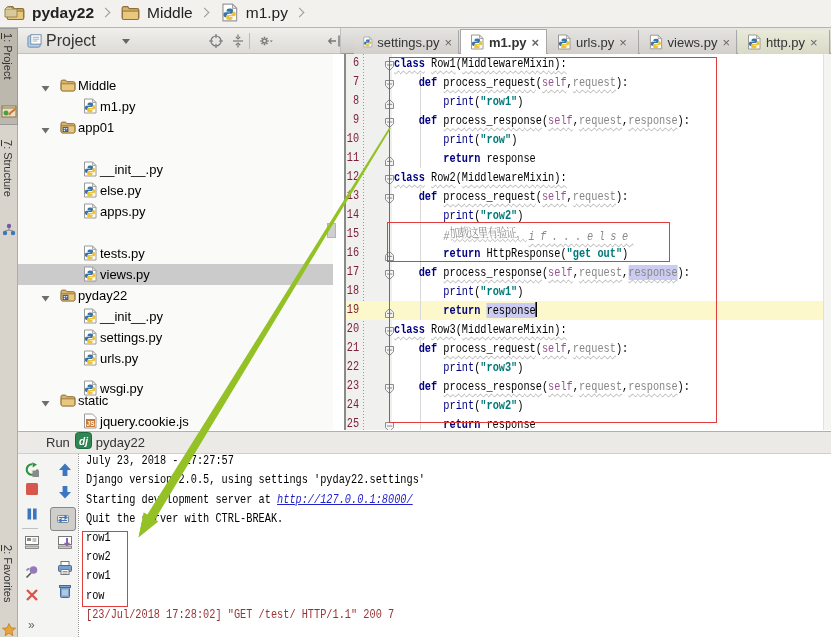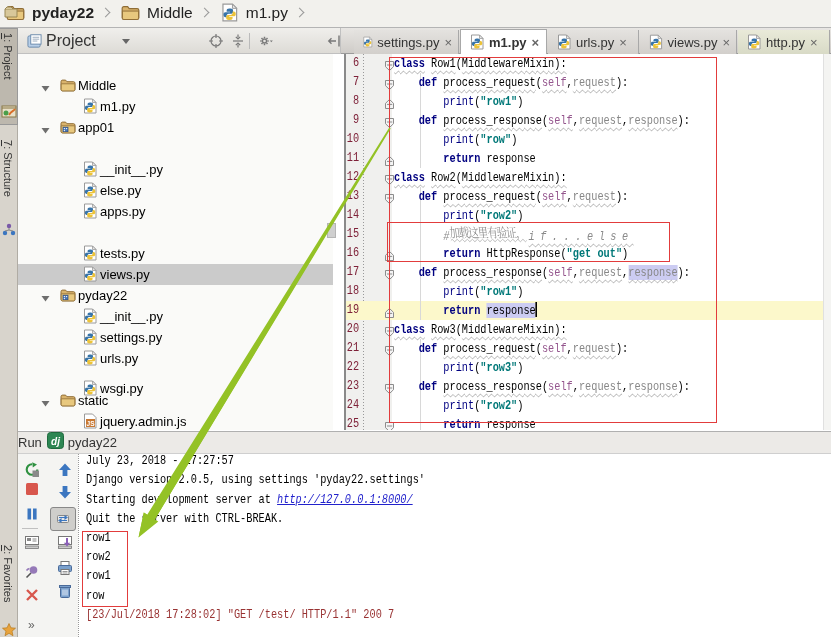--- a/index.html
+++ b/index.html
@@ -323,21 +323,21 @@
             <path d="M1.2 6.8h13.6v5.7c0 .8-.6 1.4-1.4 1.4H2.6c-.8 0-1.4-.6-1.4-1.4z" fill="#e8c87e" stroke="#8f6d36" stroke-width=".8"></path>
           </svg></span>
         <span class="tlabel" style="left:60px">static</span>
       </div>
       <div class="trow" style="top:357px">
         <span class="ticon" style="left:64px"><svg width="16" height="16" viewBox="0 0 16 16">
             <path d="M2.5 1h8L14 4.5V15H2.5z" fill="#fff" stroke="#9a9a9a"></path>
             <rect x="4" y="6" width="9" height="8" fill="#c87832"></rect>
             <text x="8.5" y="12.6" font-size="6.5" font-weight="bold" fill="#fff" text-anchor="middle" font-family="Liberation Sans">JS</text>
           </svg></span>
-        <span class="tlabel" style="left:82px">jquery.admin.js</span>
+        <span class="tlabel" style="left:82px">jquery.cookie.js</span>
       </div>
       <div id="treesb"></div>
       <div style="position:absolute;left:309px;top:169px;width:9px;height:15px;background:#cfcfcf;border:1px solid #b5b5b5"></div>
     </div>
 <div id="ed">
   <div id="caretline"></div>
   <div style="position:absolute;left:0;top:0;width:3.2px;height:100%;background:#fff;z-index:4"></div>
   <div style="position:absolute;left:3.2px;top:0;width:2.2px;height:100%;background:#8a8a8a;z-index:4"></div>
   <div id="gutter">
         <div id="gutdot"></div>
@@ -490,21 +490,21 @@
             <path d="M8 6v2M8 8 4 9M8 8l4 1" stroke="#888"></path>
           </svg></span>
       </div>
 <div class="vtab" style="top:513px;height:110px">
         <span class="vtxt"><u>2</u>: Favorites</span>
       </div>
 <div class="vicon2" style="top:594px"><svg width="16" height="16" viewBox="0 0 16 16">
           <path d="M8 1.5 9.9 5.8l4.6.4-3.5 3 1 4.5L8 11.3 4 13.7l1-4.5-3.5-3 4.6-.4z" fill="#e8a33d" stroke="#b87818" stroke-width=".7"></path>
         </svg></div>
 </div>
-<div id="runhdr"><span style="margin-left:0">Run</span><span style="margin-left:5px"><svg width="17" height="17" viewBox="0 0 17 17">
+<div id="runhdr"><span style="margin-left:28px">Run</span><span style="margin-left:5px"><svg width="17" height="17" viewBox="0 0 17 17">
           <rect x="0.5" y="0.5" width="16" height="16" rx="3" fill="#2d8653" stroke="#1e6b3e"></rect>
           <text x="8.5" y="12.5" font-size="10" font-weight="bold" font-style="italic" fill="#fff" text-anchor="middle" font-family="Liberation Sans">dj</text>
         </svg></span><span style="margin-left:4px">pyday22</span></div>
 <div id="runbody">
   <div class="tbi" style="left:6px;top:8px"><svg width="16" height="16" viewBox="0 0 16 16">
           <path d="M8 2.2A5.3 5.3 0 1 0 13.3 7.5" fill="none" stroke="#2e9140" stroke-width="2.1"></path>
           <path d="M8.2 0.2 13 2.6 8.8 5.4z" fill="#2e9140"></path>
           <rect x="8.5" y="8.5" width="6.5" height="6.5" fill="#8a8a8a"></rect>
         </svg></div>
       <div class="tbi" style="left:6px;top:27px"><svg width="16" height="16" viewBox="0 0 16 16">

